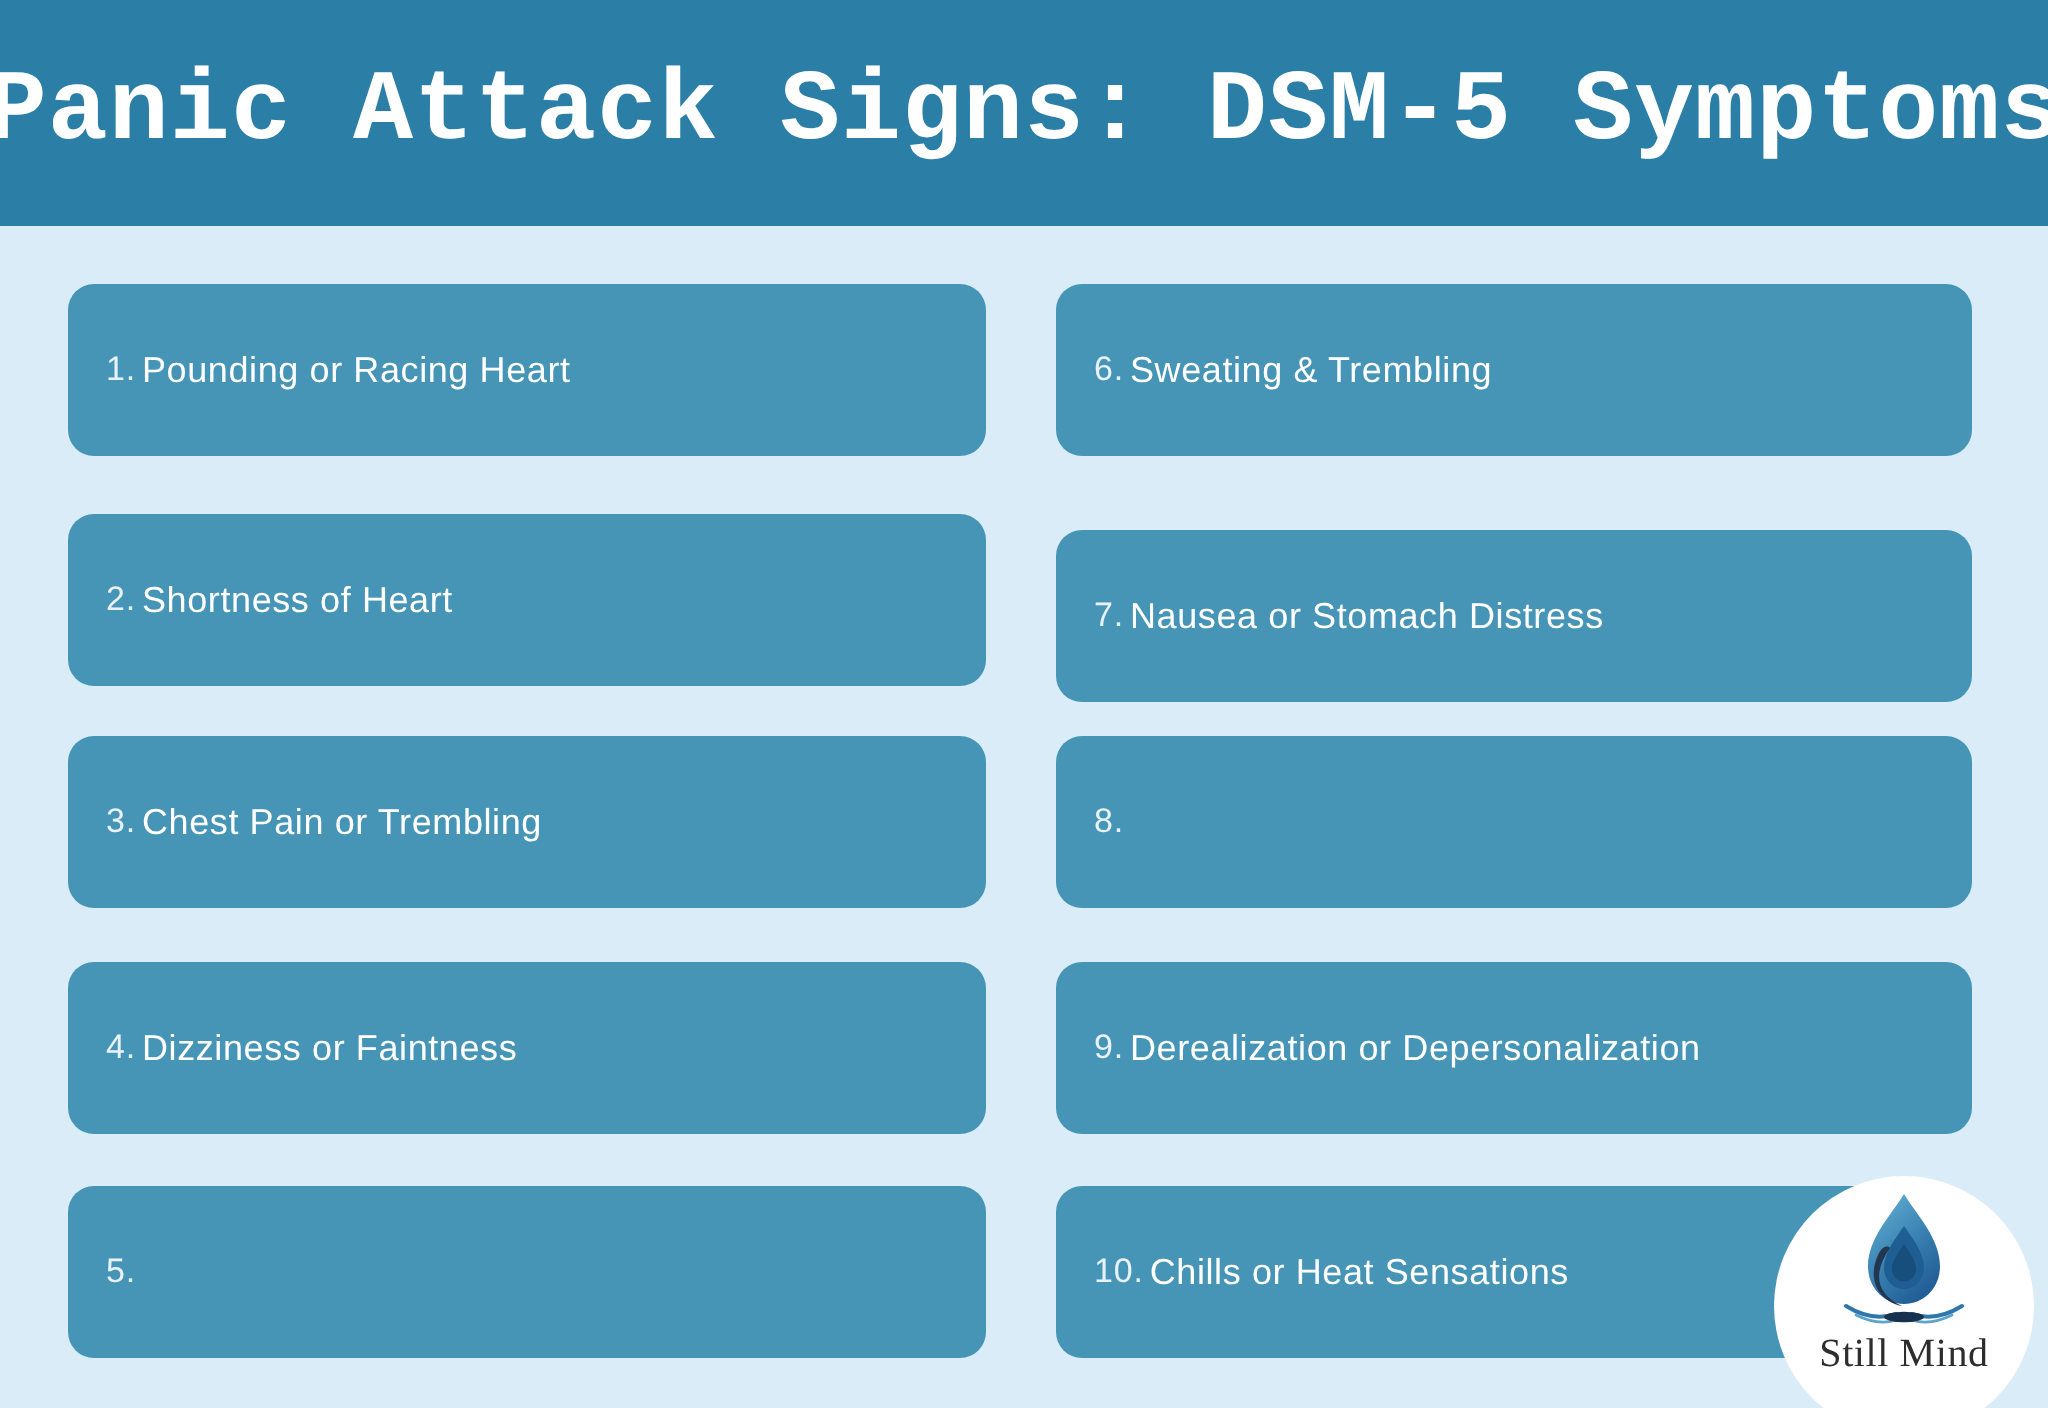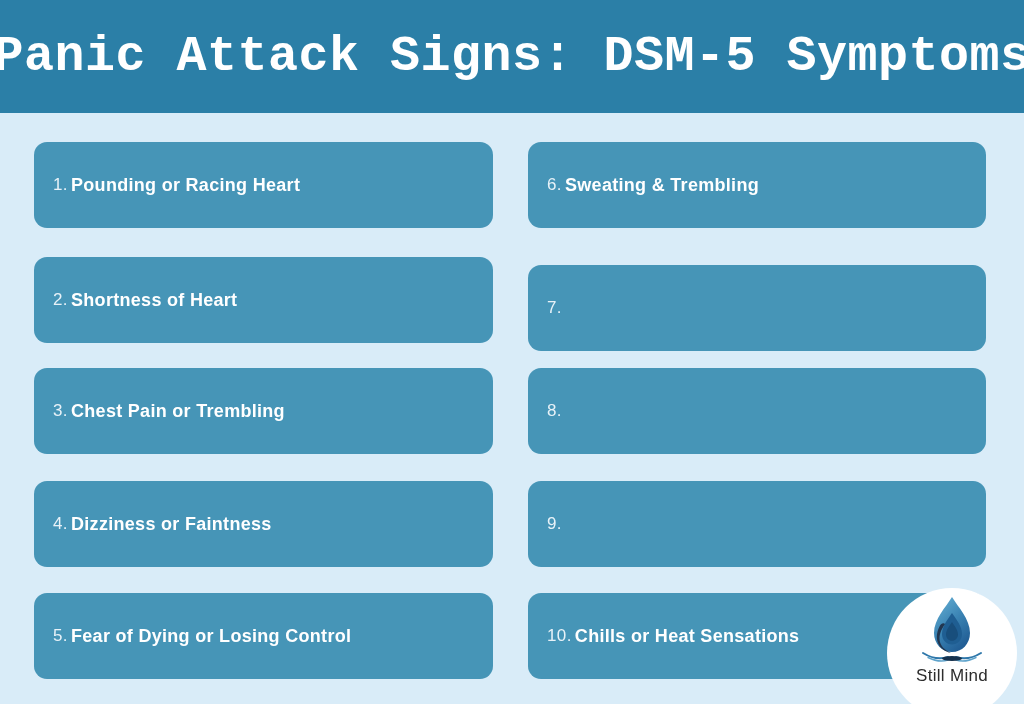--- a/index.html
+++ b/index.html
@@ -55,41 +55,42 @@
   .offset-down{top:265px;}
 
   .num{
     font-size:17px;
     font-weight:400;
     color:var(--number-color);
     letter-spacing:0.4px;
   }
   .label{
     font-size:18px;
-    font-weight:700;
+    font-weight:400;
     color:var(--label-color);
     letter-spacing:0.3px;
     margin-left:3px;
   }
 
   .logo-badge{
     position:absolute;
     left:887px;top:588px;
     width:130px;height:130px;
     border-radius:50%;
     background:#ffffff;
     z-index:5;
     display:flex;flex-direction:column;align-items:center;
   }
   .logo-badge svg{margin-top:7px;}
   .logo-text{
     margin-top:1px;
-    font-size:17px;
+    font-size:20px;
     color:var(--logo-text-color);
     letter-spacing:0.3px;
+    font-family:Liberation Serif, serif;
   }
 </style>
 </head>
 <body>
 
 <div class="canvas">
 
   <header class="banner">
     <h1>Panic Attack Signs: DSM-5 Symptoms</h1>
   </header>
@@ -107,35 +108,36 @@
     <div class="card col-l row-3">
       <span class="num">3.</span>
       <span class="label">Chest Pain or Trembling</span>
     </div>
     <div class="card col-l row-4">
       <span class="num">4.</span>
       <span class="label">Dizziness or Faintness</span>
     </div>
     <div class="card col-l row-5">
       <span class="num">5.</span>
-      <span class="label">Fear of Dying or Losing Control</span>
     </div>
 
     <div class="card col-r row-1">
       <span class="num">6.</span>
       <span class="label">Sweating &amp; Trembling</span>
     </div>
     <div class="card col-r row-2 offset-down">
       <span class="num">7.</span>
+      <span class="label">Nausea or Stomach Distress</span>
     </div>
     <div class="card col-r row-3">
       <span class="num">8.</span>
     </div>
     <div class="card col-r row-4">
       <span class="num">9.</span>
+      <span class="label">Derealization or Depersonalization</span>
     </div>
     <div class="card col-r row-5">
       <span class="num">10.</span>
       <span class="label">Chills or Heat Sensations</span>
     </div>
 
   </main>
 
   <div class="logo-badge">
     <svg width="64" height="70" viewBox="0 0 64 70" aria-hidden="true">

